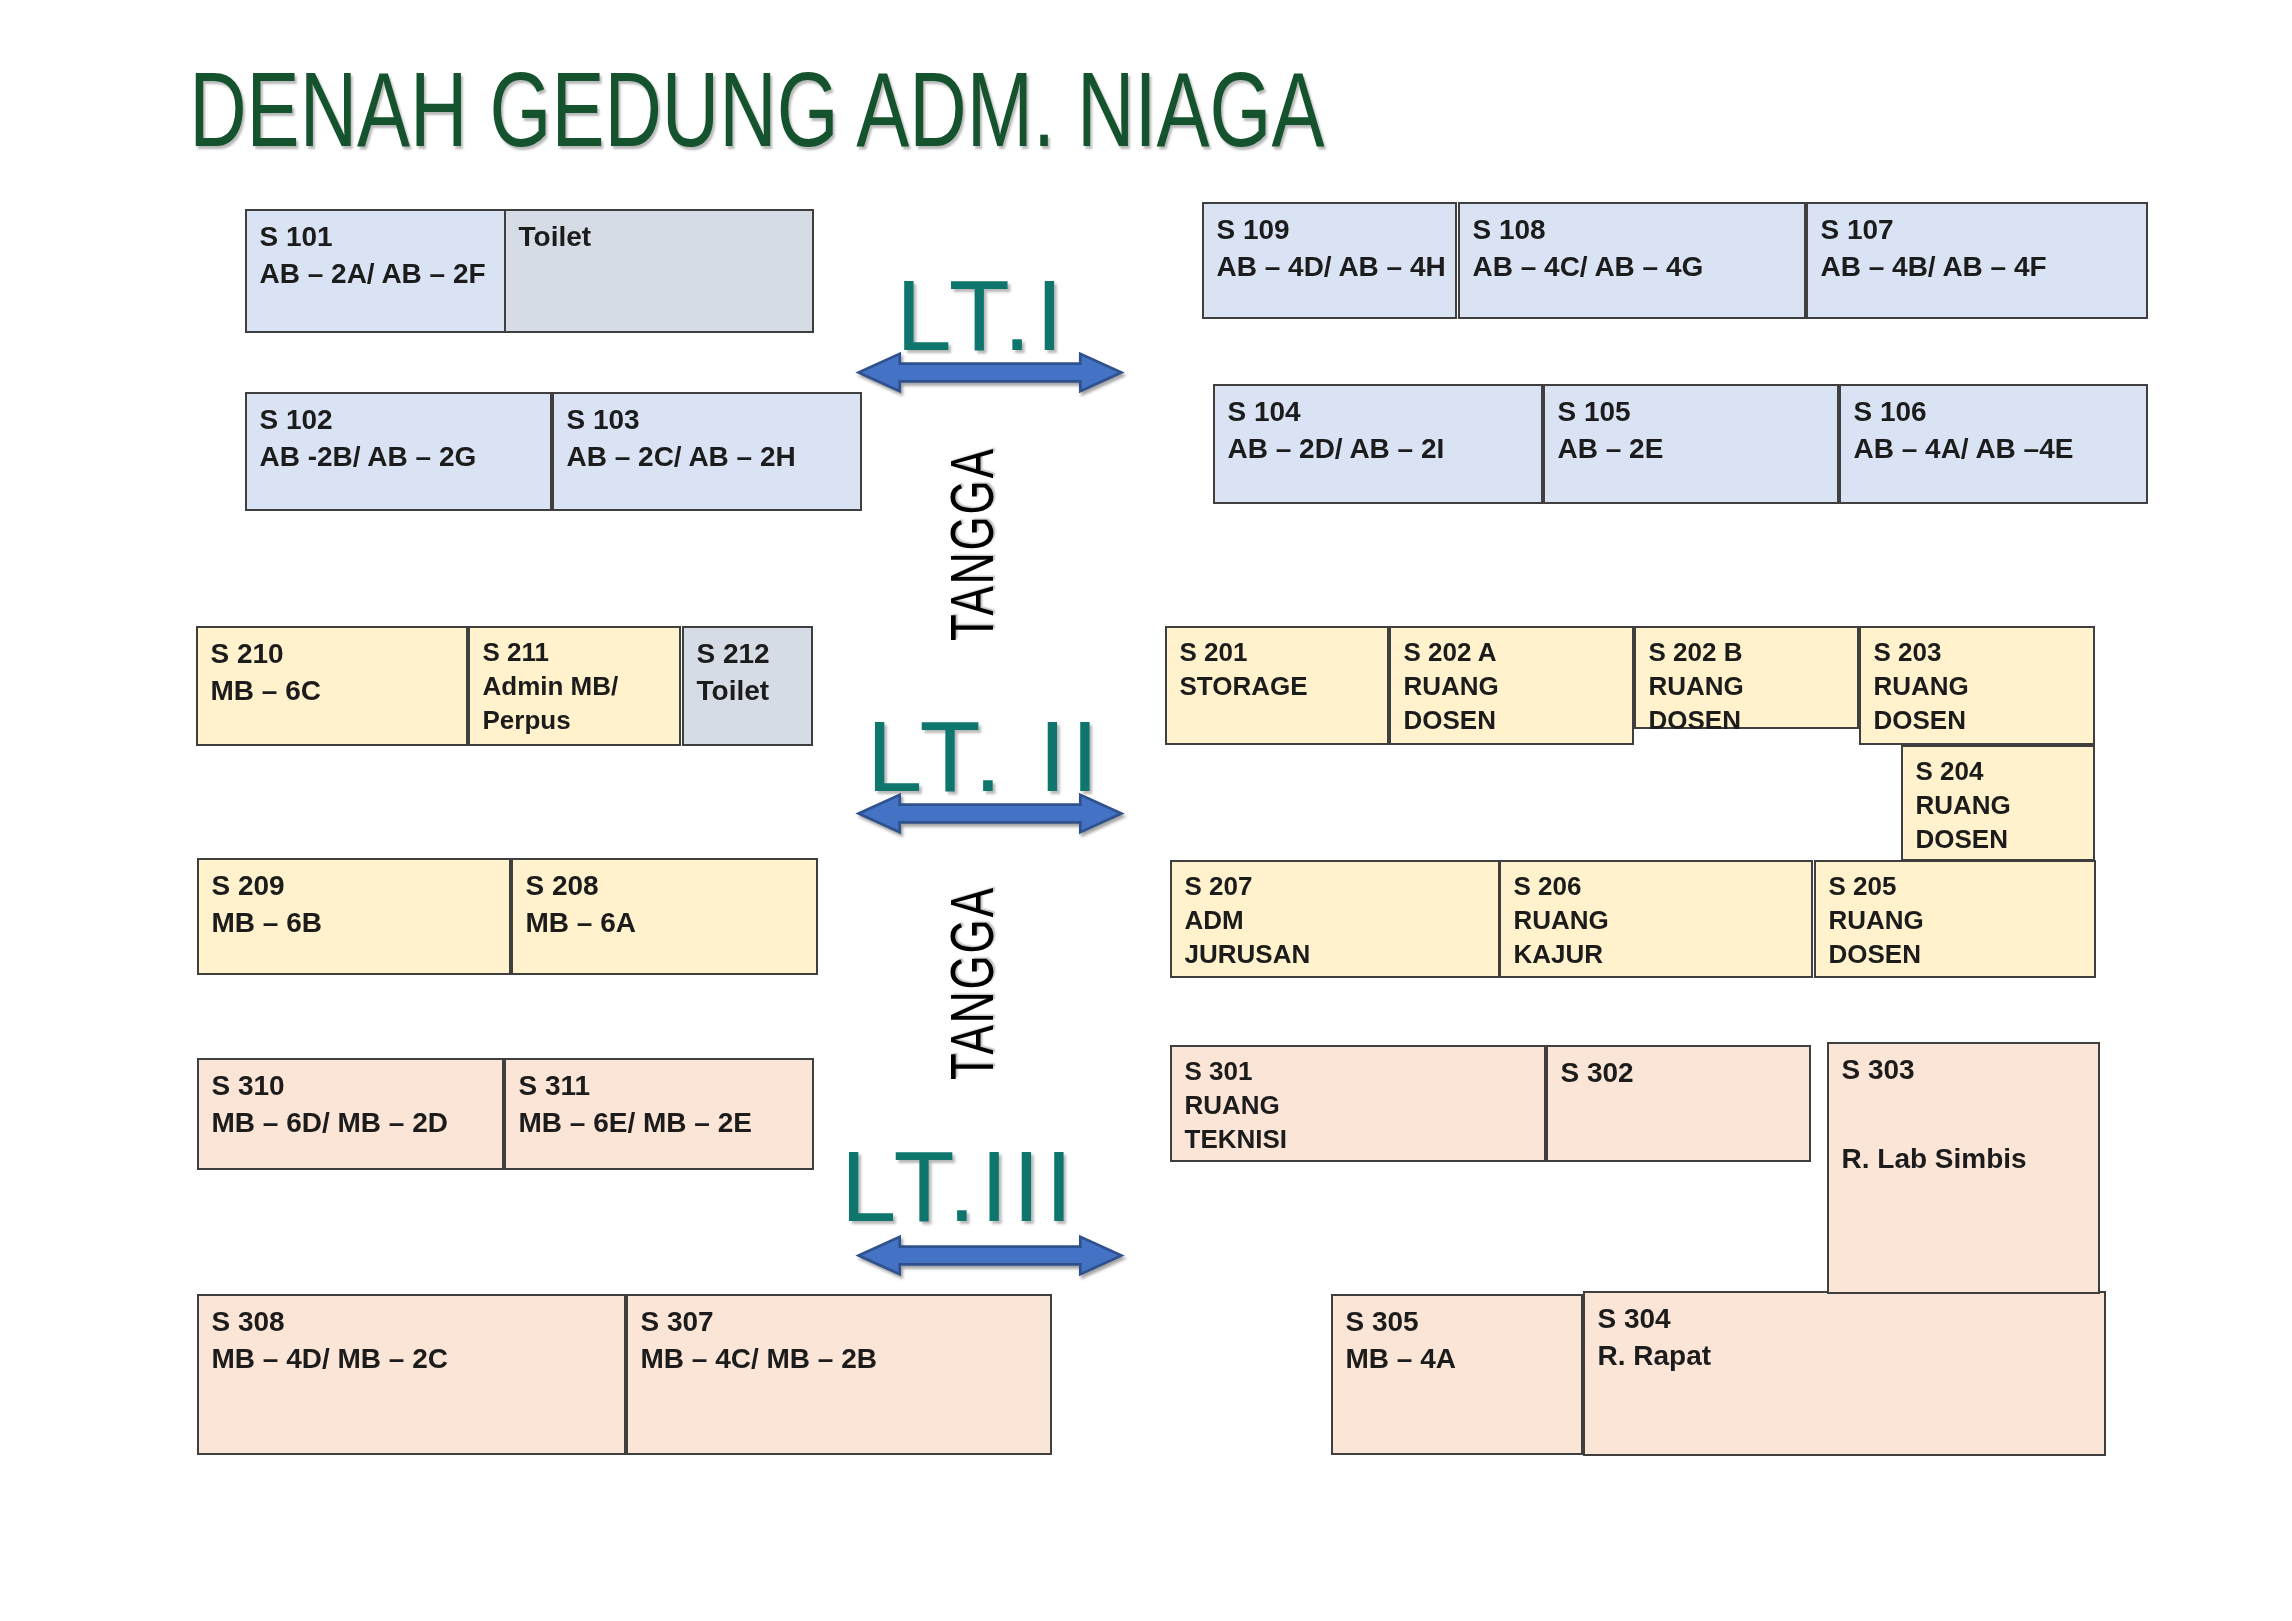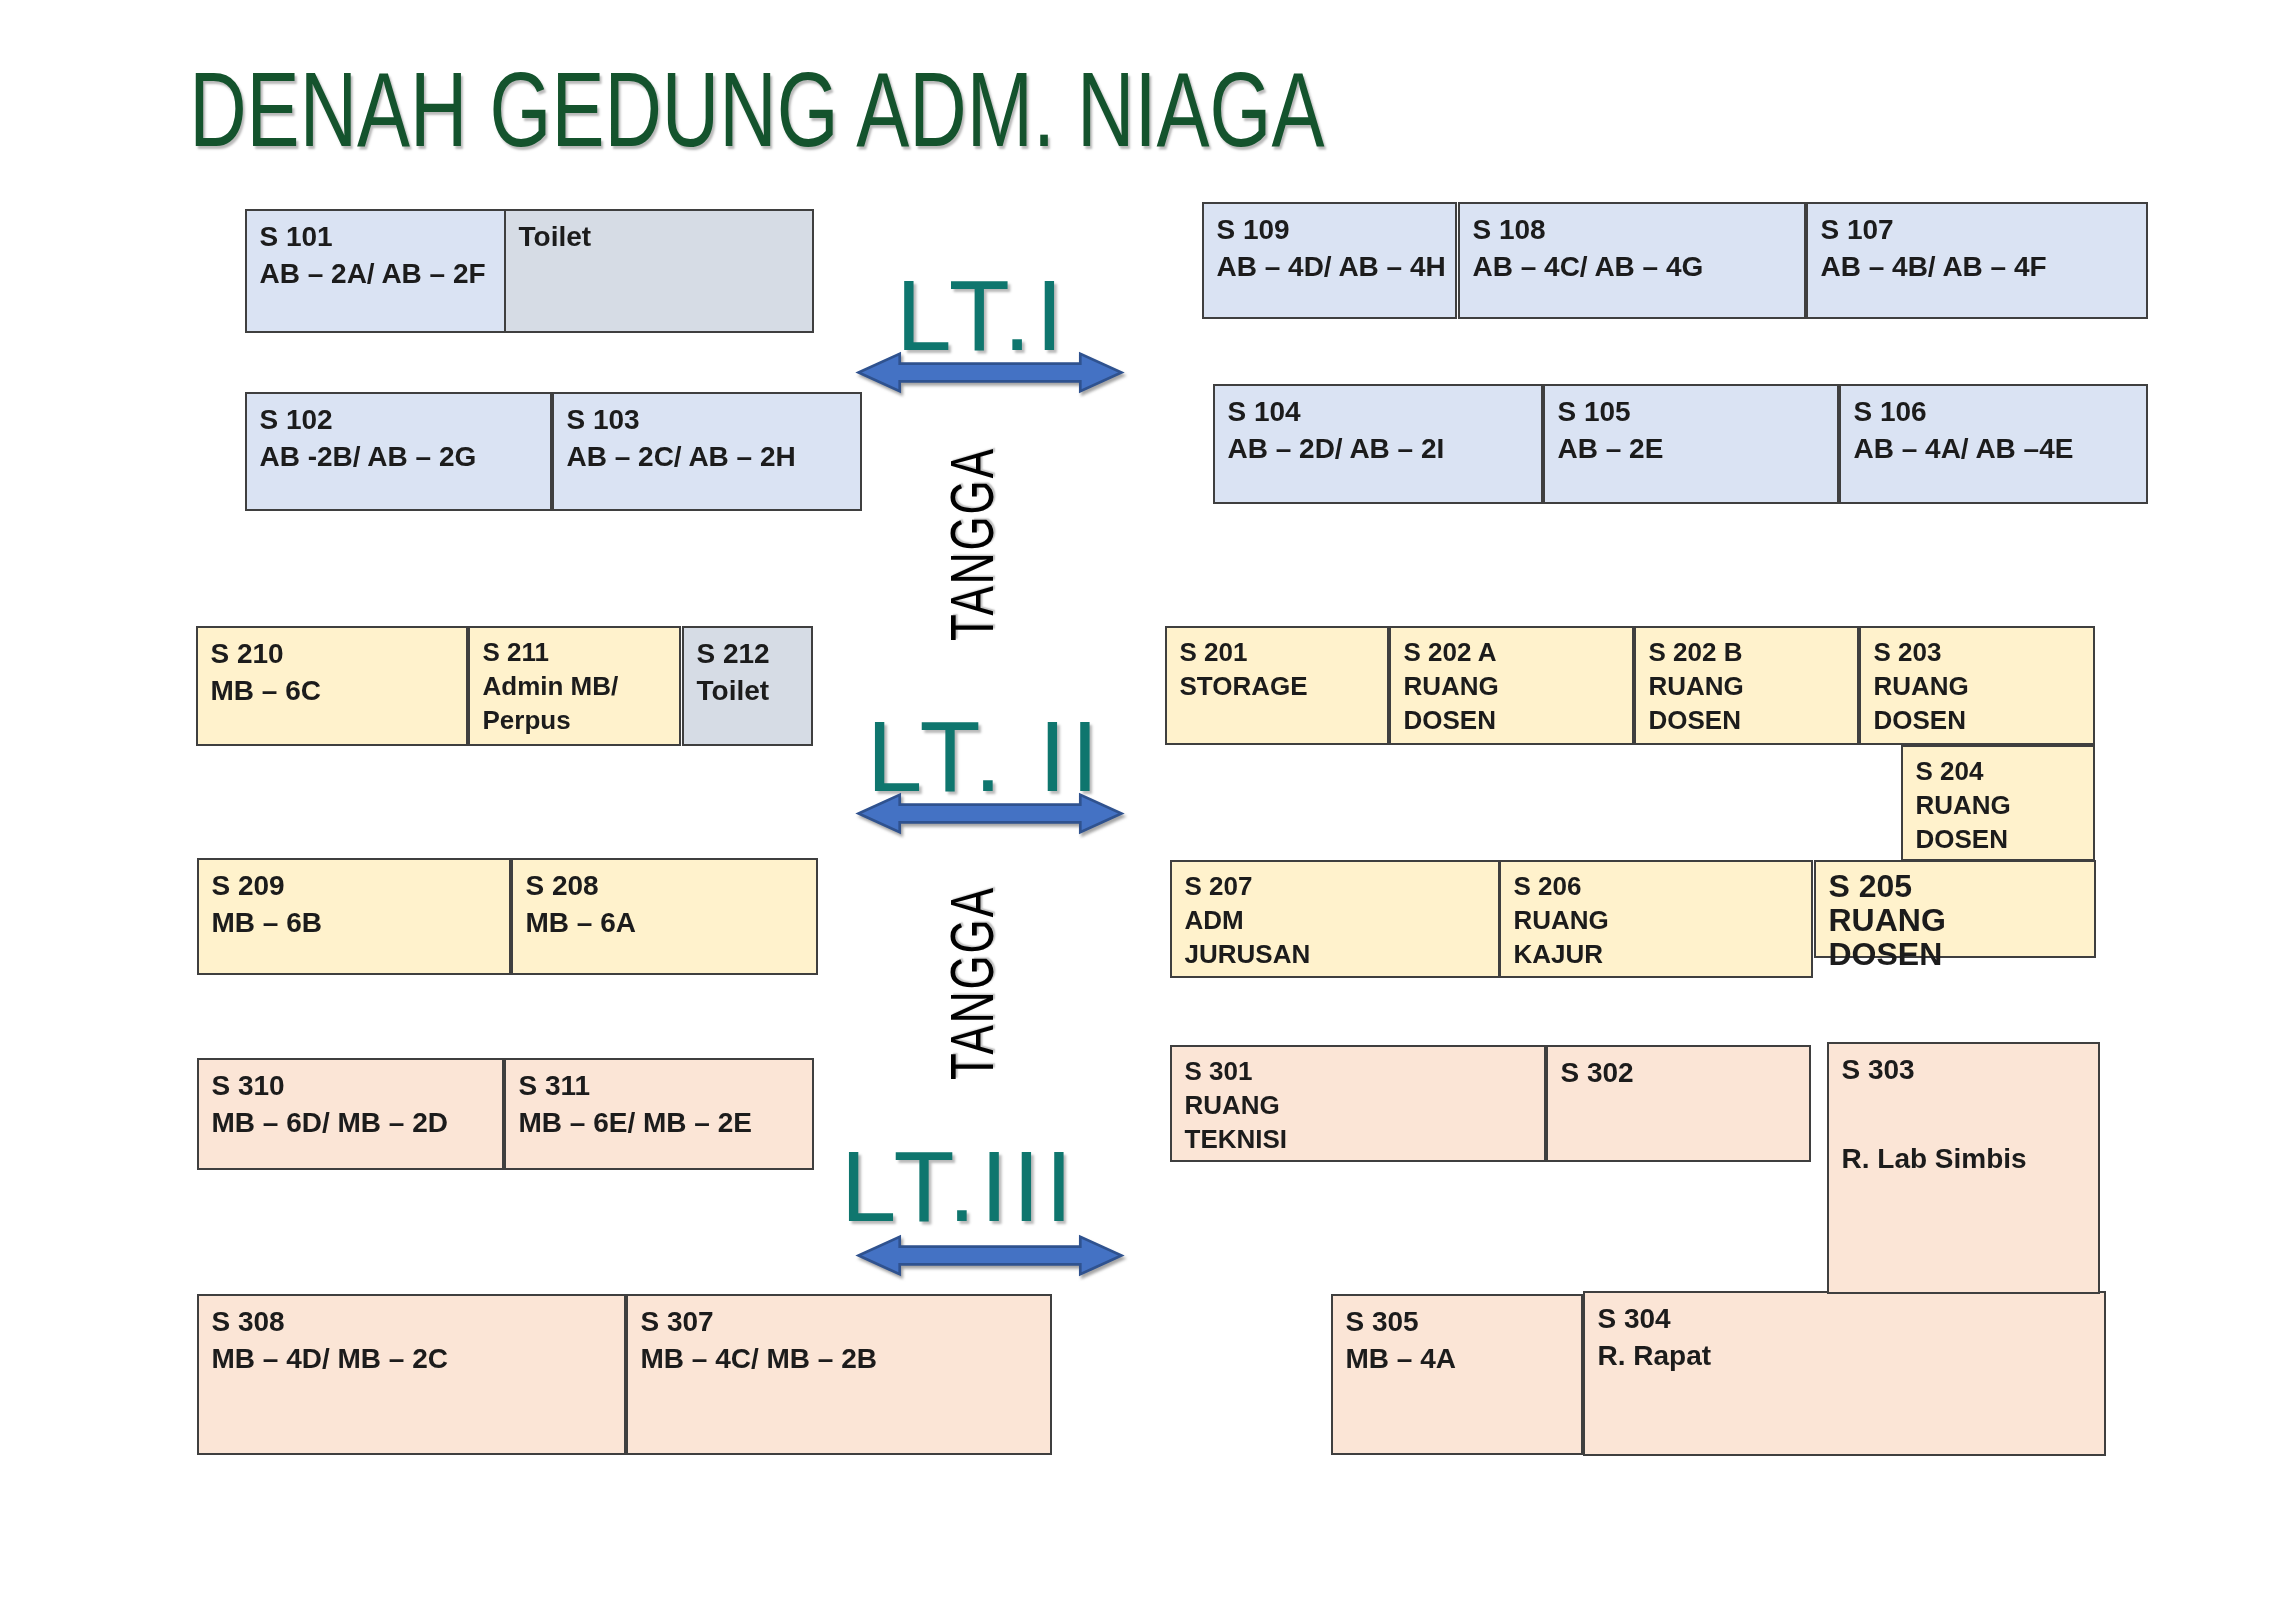--- a/index.html
+++ b/index.html
@@ -55,26 +55,26 @@
   .p-s106{left:1791px;top:384px;width:309px;height:120px;}
   
   .p-s210{left:196px;top:626px;width:272px;height:120px;}
   .p-s211{left:468px;top:626px;width:213px;height:120px;font-size:26px;line-height:34px;}
   .p-s212{left:682px;top:626px;width:131px;height:120px;}
   .p-s209{left:197px;top:858px;width:314px;height:117px;}
   .p-s208{left:511px;top:858px;width:307px;height:117px;}
   
   .p-s201{left:1165px;top:626px;width:224px;height:119px;font-size:26px;line-height:34px;}
   .p-s202a{left:1389px;top:626px;width:245px;height:119px;font-size:26px;line-height:34px;}
-  .p-s202b{left:1634px;top:626px;width:225px;height:119px;font-size:26px;line-height:34px;}
+  .p-s202b{left:1634px;top:626px;width:225px;height:103px;font-size:26px;line-height:34px;}
   .p-s203{left:1859px;top:626px;width:236px;height:119px;font-size:26px;line-height:34px;}
   .p-s204{left:1901px;top:745px;width:194px;height:116px;font-size:26px;line-height:34px;}
   .p-s207{left:1170px;top:860px;width:330px;height:118px;font-size:26px;line-height:34px;}
   .p-s206{left:1499px;top:860px;width:314px;height:118px;font-size:26px;line-height:34px;}
-  .p-s205{left:1814px;top:860px;width:282px;height:98px;font-size:32px;line-height:34px;}
+  .p-s205{left:1814px;top:860px;width:282px;height:118px;font-size:26px;line-height:34px;}
   
   .p-s310{left:197px;top:1058px;width:307px;height:112px;}
   .p-s311{left:504px;top:1058px;width:310px;height:112px;}
   
   .p-s301{left:1170px;top:1045px;width:376px;height:117px;font-size:26px;line-height:34px;}
   .p-s302{left:1546px;top:1045px;width:265px;height:117px;}
   .p-s303{left:1827px;top:1042px;width:273px;height:252px;}
   
   .p-s308{left:197px;top:1294px;width:429px;height:161px;}
   .p-s307{left:626px;top:1294px;width:426px;height:161px;}

